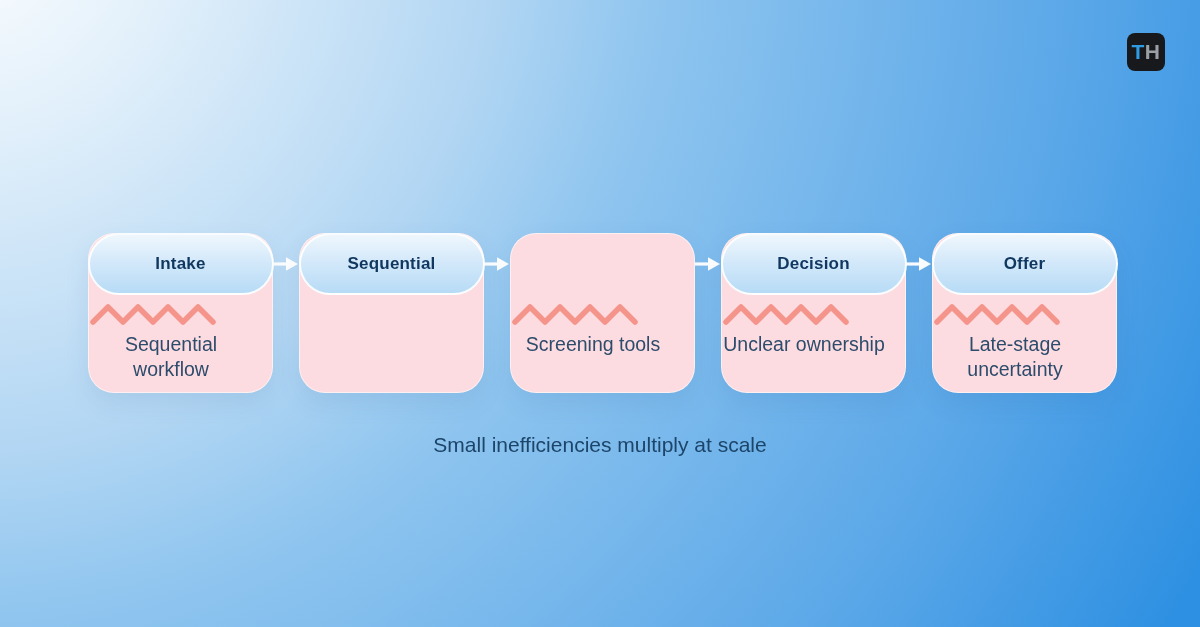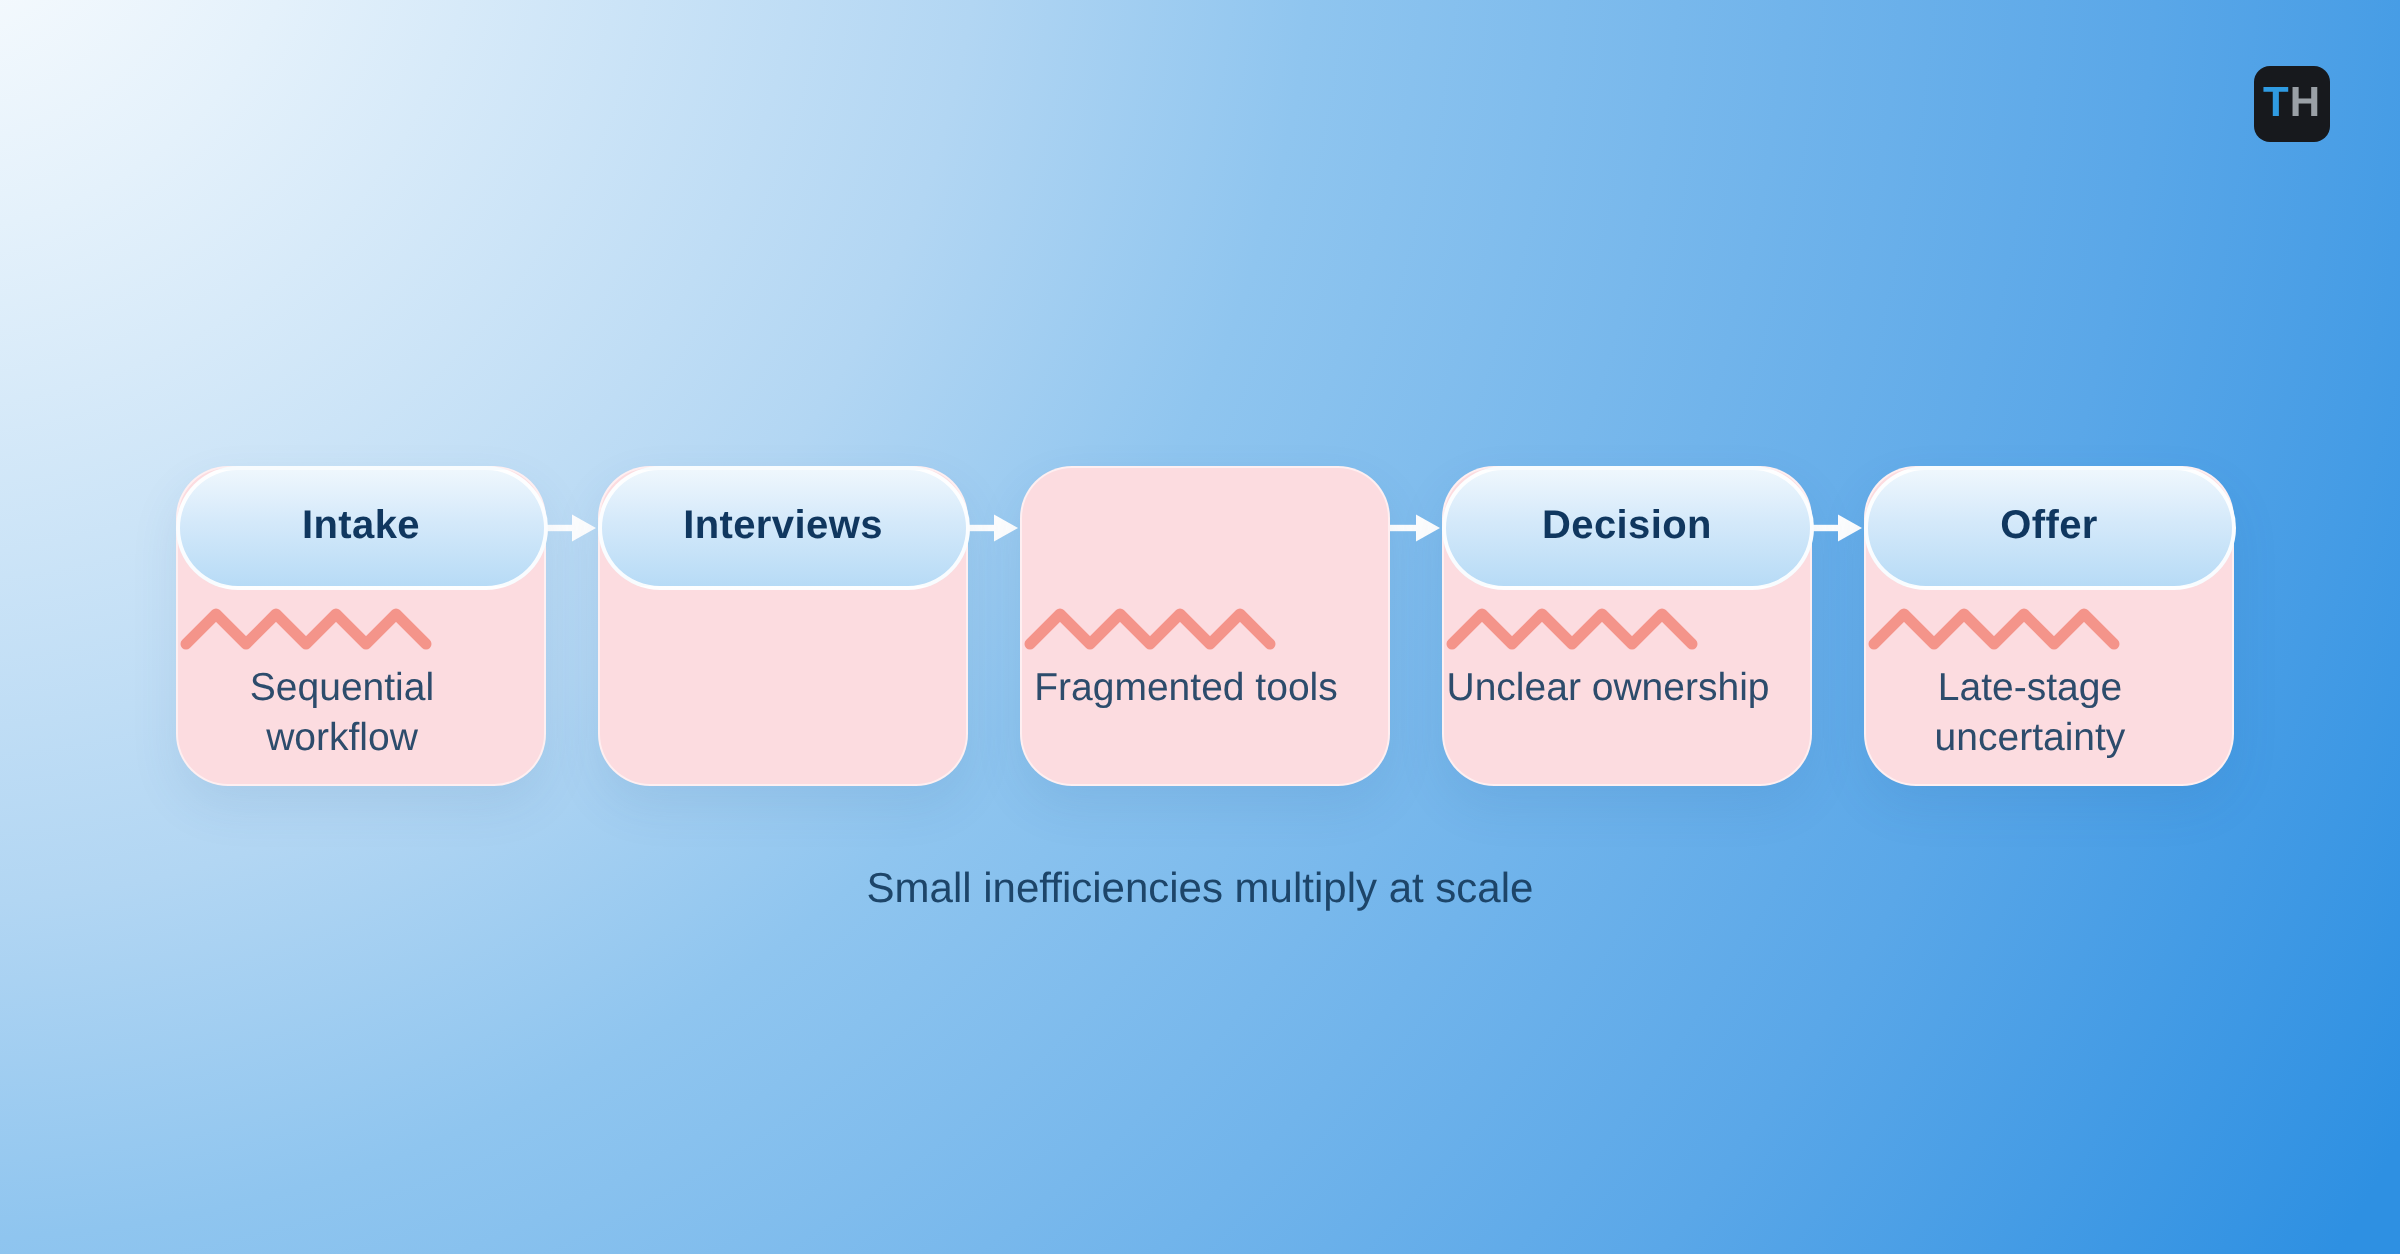--- a/index.html
+++ b/index.html
@@ -63,21 +63,21 @@
     box-sizing: border-box;
     border-radius: 31px;
     background: linear-gradient(180deg, #eff7fd 0%, #d4e9fa 45%, #b7dbf6 100%);
     border: 2px solid rgba(255,255,255,0.9);
     display: flex;
     align-items: center;
     justify-content: center;
   }
 
   .stage-title {
-    font-size: 20px;
+    font-size: 17px;
     font-weight: 700;
     color: #10375f;
     letter-spacing: 0.2px;
   }
 
   .stage-body {
     position: absolute;
     top: 62px;
     left: 0;
     right: 0;
@@ -141,37 +141,37 @@
 
   <div class="arrow">
     <svg width="26" height="16" viewBox="0 0 26 16">
       <line x1="0" y1="8" x2="15" y2="8" stroke="#ffffff" stroke-width="3.2"></line>
       <path d="M13 1.2 L25 8 L13 14.8 Z" fill="#ffffff"></path>
     </svg>
   </div>
 
   <div class="stage-card">
     <div class="stage-header">
-      <span class="stage-title">Interviews</span>
-    </div>
-  </div>
-
-  <div class="arrow">
-    <svg width="26" height="16" viewBox="0 0 26 16">
-      <line x1="0" y1="8" x2="15" y2="8" stroke="#ffffff" stroke-width="3.2"></line>
-      <path d="M13 1.2 L25 8 L13 14.8 Z" fill="#ffffff"></path>
-    </svg>
-  </div>
-
-  <div class="stage-card">
-    <div class="stage-body">
-      <svg class="zigzag" width="128" height="24" viewBox="0 0 128 24">
-        <polyline class="zigzag-line" points="4,20 19,5 34,20 49,5 64,20 79,5 94,20 109,5 124,20" fill="none" stroke="#f4948a" stroke-width="5.5" stroke-linecap="round" stroke-linejoin="round"></polyline>
-      </svg>
-      <div class="stage-sub">Fragmented tools</div>
+      <span class="stage-title">Sequential</span>
+    </div>
+  </div>
+
+  <div class="arrow">
+    <svg width="26" height="16" viewBox="0 0 26 16">
+      <line x1="0" y1="8" x2="15" y2="8" stroke="#ffffff" stroke-width="3.2"></line>
+      <path d="M13 1.2 L25 8 L13 14.8 Z" fill="#ffffff"></path>
+    </svg>
+  </div>
+
+  <div class="stage-card">
+    <div class="stage-body">
+      <svg class="zigzag" width="128" height="24" viewBox="0 0 128 24">
+        <polyline class="zigzag-line" points="4,20 19,5 34,20 49,5 64,20 79,5 94,20 109,5 124,20" fill="none" stroke="#f4948a" stroke-width="5.5" stroke-linecap="round" stroke-linejoin="round"></polyline>
+      </svg>
+      <div class="stage-sub">Screening tools</div>
     </div>
   </div>
 
   <div class="arrow">
     <svg width="26" height="16" viewBox="0 0 26 16">
       <line x1="0" y1="8" x2="15" y2="8" stroke="#ffffff" stroke-width="3.2"></line>
       <path d="M13 1.2 L25 8 L13 14.8 Z" fill="#ffffff"></path>
     </svg>
   </div>
 

